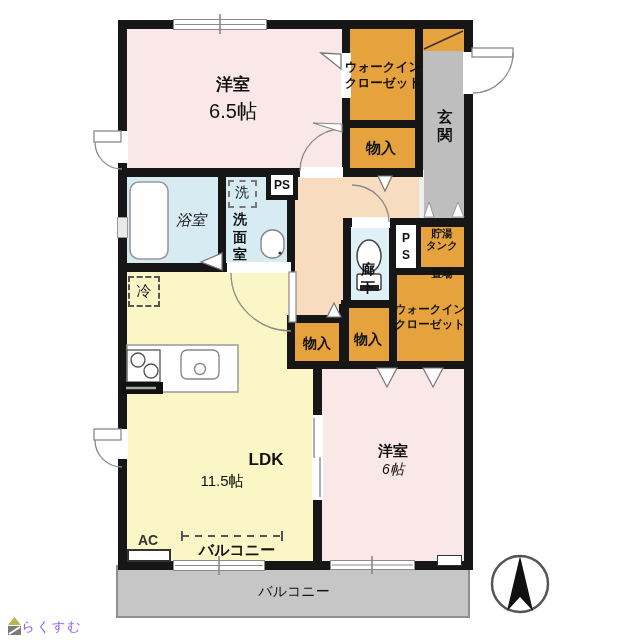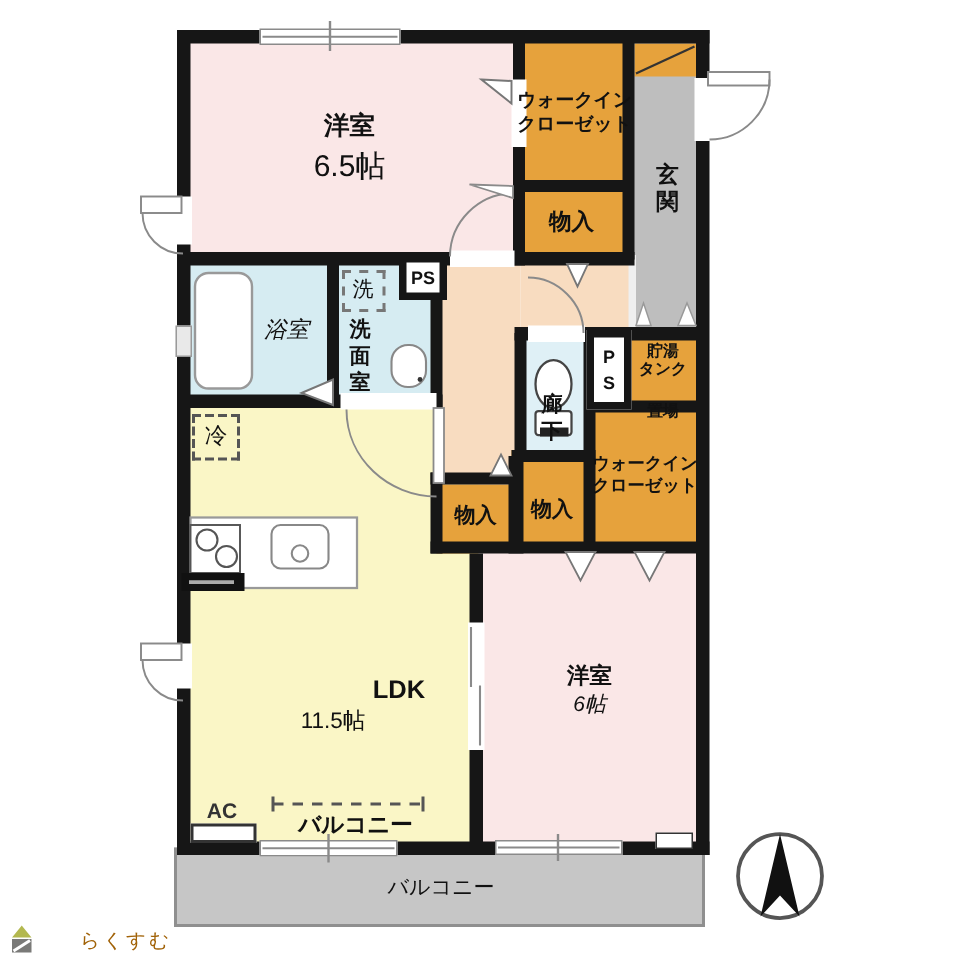--- a/index.html
+++ b/index.html
@@ -220,14 +220,14 @@
   <div class="lbl" style="left:393px;top:451px;font-size:15px;font-weight:600;">洋室</div>
   <div class="lbl" style="left:393px;top:470px;font-size:14px;font-style:italic;">6帖</div>
 
   <div class="lbl" style="left:144px;top:291px;font-size:15px;">冷</div>
 
   <div class="lbl" style="left:148px;top:540px;font-size:14px;font-weight:700;color:#333;">AC</div>
   <div class="lbl" style="left:237px;top:550px;font-size:15px;font-weight:600;">バルコニー</div>
 
   <div class="lbl" style="left:294px;top:592px;font-size:14px;">バルコニー</div>
 
-  <div class="lbl" style="left:52px;top:627px;font-size:13px;color:#a16207;letter-spacing:2px;margin-left:32px;">らくすむ</div>
+  <div class="lbl" style="left:52px;top:627px;font-size:13px;color:#8b5cf6;letter-spacing:2px;">らくすむ</div>
 </div>
 
 </body></html>

